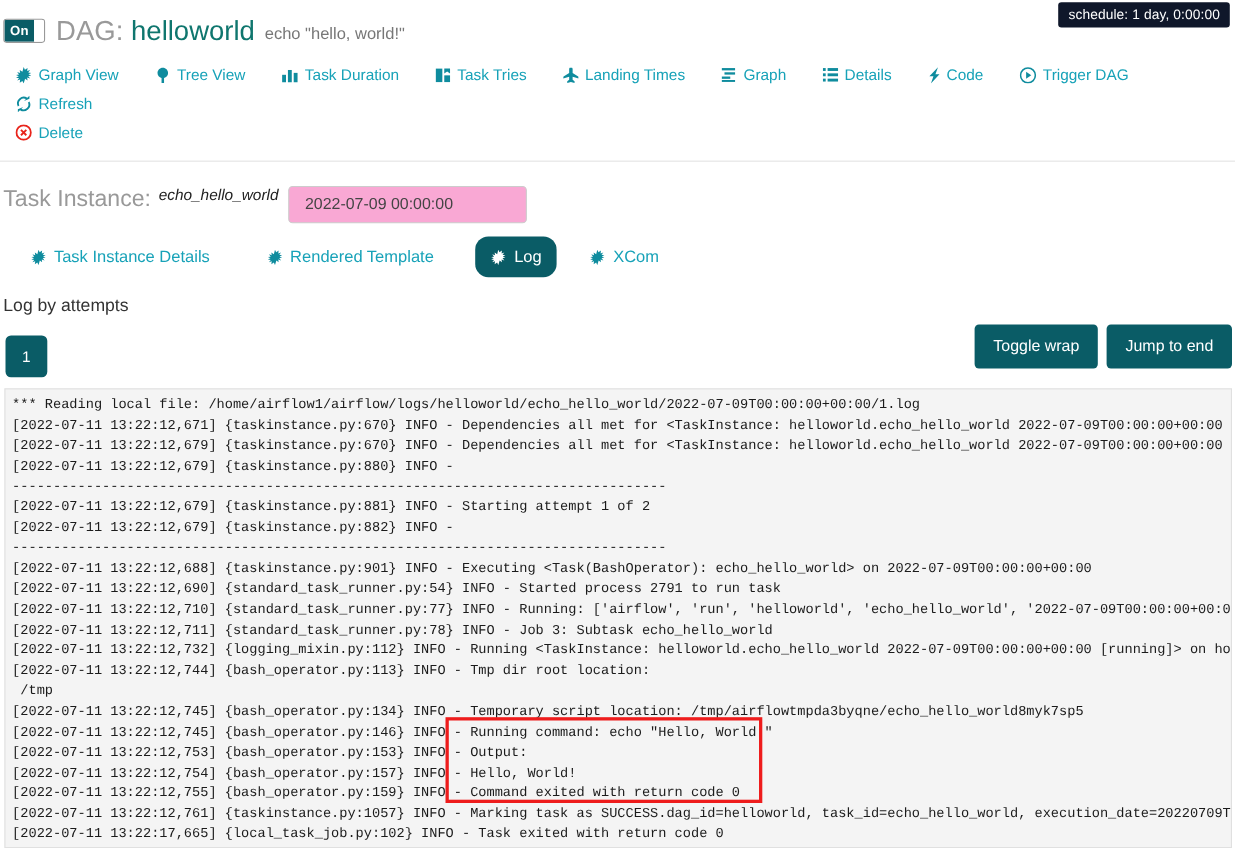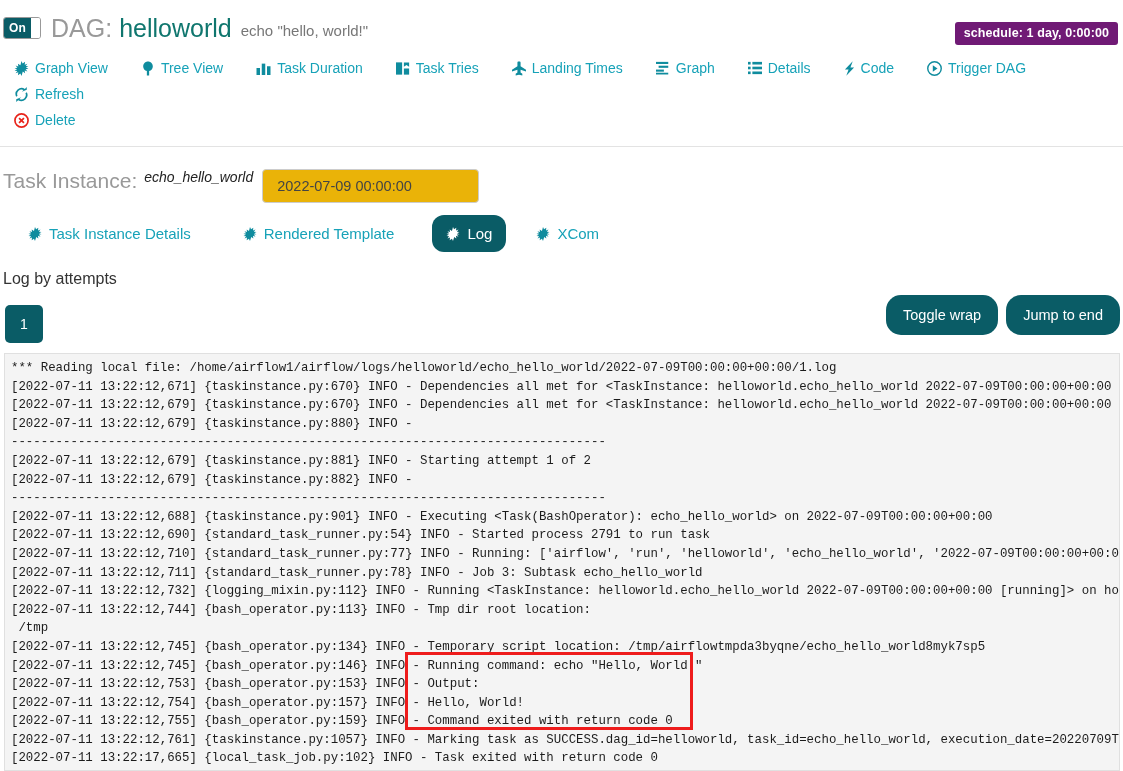--- a/index.html
+++ b/index.html
@@ -23,22 +23,22 @@
   .toggle .knob {
     background: #0a5c66; color: #fff; font-size: 12px; font-weight: bold;
     line-height: 20px; padding: 0 5px; height: 20px; letter-spacing: .2px;
   }
   .toggle .gap { flex: 1; background: #fff; height: 20px; }
   .dag-label { font-size: 25px; color: #999; font-weight: 400; }
   .dag-name { font-size: 25px; color: #0f766e; font-weight: 400; margin-left: 7px; }
   .dag-desc { font-size: 15px; color: #777; margin-left: 9px; position: relative; top: 2px; }
 
   .schedule-badge {
-    position: absolute; right: 5px; top: 22px;
-    background: #701a75; color: #fff; font-size: 12.5px; font-weight: bold;
+    position: absolute; right: 5px; top: 2px;
+    background: #0f172a; color: #fff; font-size: 12.5px; font-weight: normal;
     padding: 4px 9px 5px 9px; border-radius: 3px; letter-spacing: .1px;
   }
 
   
   .navbar { padding: 8px 0 4px 14px; }
   .navrow { display: flex; align-items: center; flex-wrap: wrap; }
   .navitem {
     display: inline-flex; align-items: center; color: #17a2b8;
     font-size: 14px; text-decoration: none; margin-right: 33px; margin-bottom: 10px;
     cursor: pointer; white-space: nowrap;
@@ -50,21 +50,21 @@
   
   .hr { border: 0; border-top: 1px solid #e3e3e3; margin: 4px 0 0 0; }
 
   
   .ti-row { display: flex; align-items: flex-start; padding: 22px 0 0 3px; height: 62px; }
   .ti-label { font-size: 21px; color: #999; }
   .ti-name { font-size: 14px; color: #222; margin-left: 7px; font-style: italic; }
   .ti-date {
     margin-left: 9px; border: 1px solid #ccc; border-radius: 4px;
     padding: 8px 14px; font-size: 14.5px; color: #444; min-width: 194px;
-    background: #eab308; font-family: "Liberation Sans", sans-serif;
+    background: #f9a8d4; font-family: "Liberation Sans", sans-serif;
   }
 
   .subtabs { display: flex; align-items: center; padding: 6px 0 0 14px; }
   .subtab {
     display: inline-flex; align-items: center; color: #17a2b8; font-size: 15px;
     margin-right: 24px; padding: 10px 14px; border-radius: 5px; cursor: pointer;
     white-space: nowrap;
   }
   .subtab .ic { margin-right: 7px; color: #0f8c9e; display: inline-flex; }
   .subtab.active { background: #0a5c66; color: #fff; margin-right: 16px; border-radius: 12px; }
@@ -73,21 +73,21 @@
   
   .section-title { font-size: 16px; color: #333; padding: 18px 0 0 3px; }
   .attempts-row { position: relative; display: flex; align-items: center; padding: 14px 0 0 5px; height: 58px; }
   .attempt-btn {
     background: #0a5c66; color: #fff; border: 0; border-radius: 5px;
     font-size: 14px; padding: 11px 15px; min-width: 33px; cursor: pointer;
     font-family: "Liberation Sans", sans-serif;
   }
   .log-actions { position: absolute; right: 3px; top: 7px; display: flex; }
   .act-btn {
-    background: #0a5c66; color: #fff; border: 0; border-radius: 15px;
+    background: #0a5c66; color: #fff; border: 0; border-radius: 4px;
     font-size: 14.5px; padding: 12px 17px; margin-left: 8px; cursor: pointer;
     font-family: "Liberation Sans", sans-serif;
   }
 
   
   .log-wrap {
     position: relative; margin: 7px 3px 0 4px; height: 418px;
     background: #f4f4f4; border: 1px solid #e0e0e0; overflow: hidden;
   }
   .log-pre {

